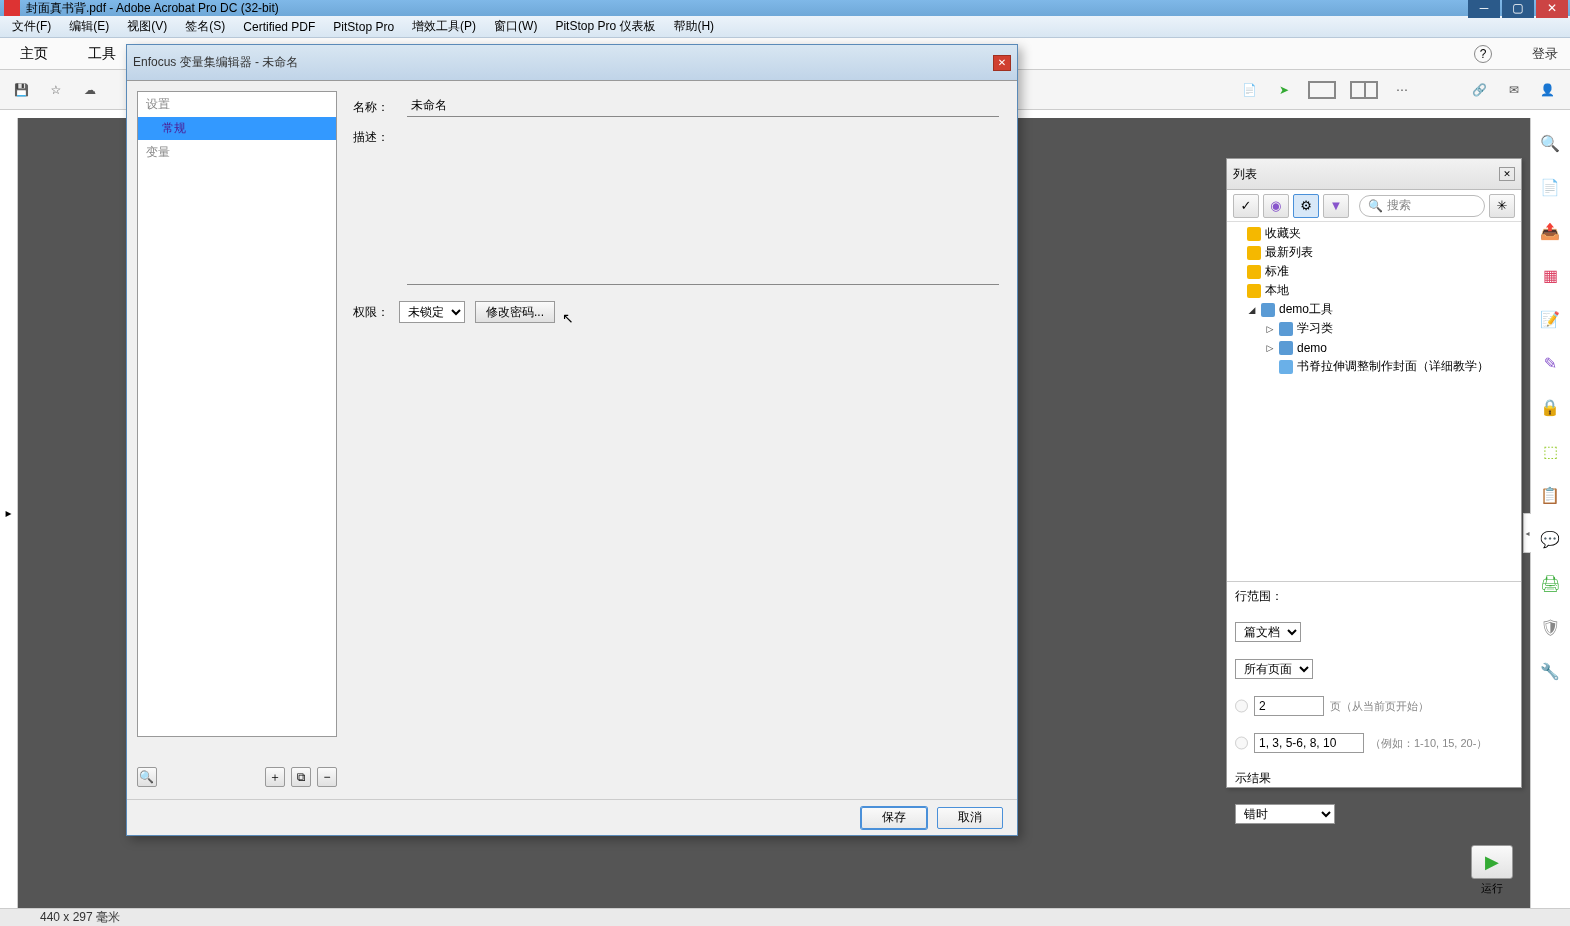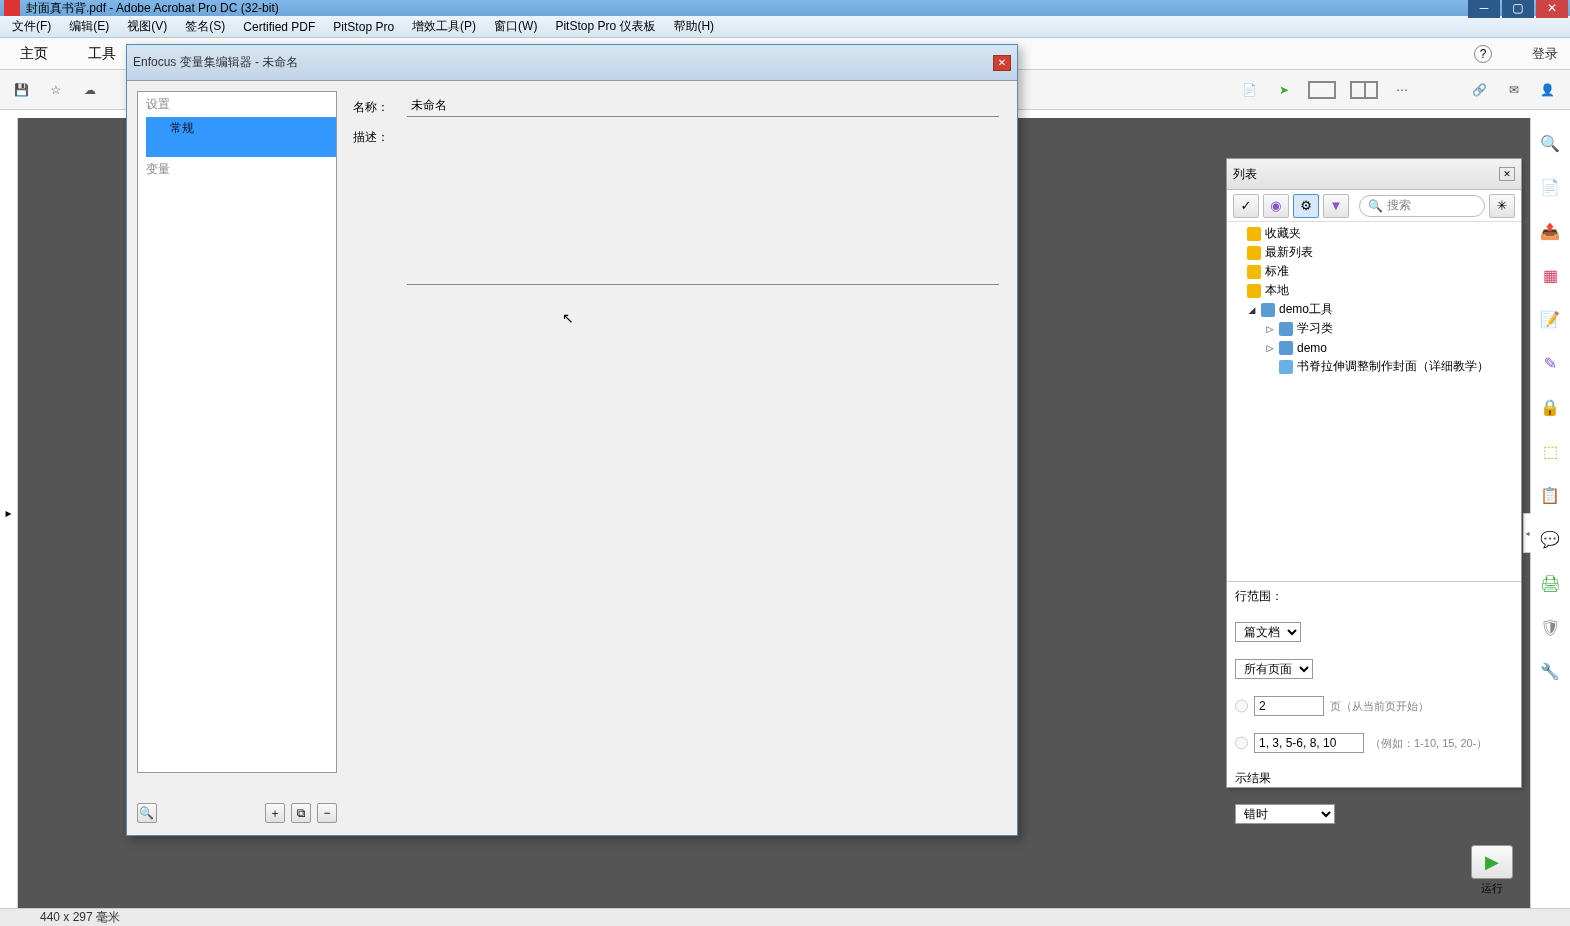--- a/index.html
+++ b/index.html
@@ -68,21 +68,21 @@
 .rightpanel .bottom .hint { color:#888; font-size:11px;}
 
 
 .dialog { position: absolute; left: 126px; top: 44px; width: 892px; height: 792px; background: #F0F0F0; border: 1px solid #5A8AB8; box-shadow: 4px 4px 10px rgba(0,0,0,0.3); z-index: 10; display:flex; flex-direction:column;}
 .dialog .dlgtitle { height: 36px; background: linear-gradient(to bottom, #D8E6F2, #C0D4E8); border-bottom: 1px solid #999; display: flex; align-items: center; padding: 0 6px; font-weight:normal; color:#333;}
 .dialog .dlgtitle .dx { margin-left:auto; width:18px; height:16px; background:#D04030; color:#fff; display:flex; align-items:center; justify-content:center; font-size:10px; border:1px solid #A03020;}
 .dialog .dlgbody { flex:1; display:flex; background:#F0F0F0; padding:10px; gap:8px; overflow:hidden;}
 .dialog .leftcol { width:200px; display:flex; flex-direction:column;gap:24px;}
 .dialog .leftcol .treebox { flex:1; background:#fff; border:1px solid #999;}
 .dialog .leftcol .treebox .cat { padding:4px 8px; color:#888;}
-.dialog .leftcol .treebox .catitem { padding:3px 8px 20px 24px; background:#3399FF; color:#0f172a;margin-left:8px;}
+.dialog .leftcol .treebox .catitem { padding:3px 8px 3px 24px; background:#3399FF; color:#4c1d95;}
 .dialog .leftcol .btmbtns { height:24px; display:flex; align-items:center; gap:6px; justify-content:flex-start; margin-top:4px;}
 .dialog .leftcol .btmbtns .sq { width:20px; height:20px; border:1px solid #999; background:linear-gradient(to bottom,#fafafa,#e0e0e0); display:flex; align-items:center; justify-content:center; font-size:12px; border-radius:2px;}
 .dialog .rightcol { flex:1; display:flex; flex-direction:column; padding:4px 8px;}
 .dialog .rightcol .frow { display:flex; align-items:flex-start; gap:12px; margin-bottom:8px;}
 .dialog .rightcol .frow .lbl { width:42px; padding-top:4px;}
 .dialog .rightcol .frow input.txt { flex:1; height:22px; border:none; border-bottom:1px solid #888; background:transparent; padding:0 4px;}
 .dialog .rightcol .frow textarea.txt { flex:1; height:160px; border:none; border-bottom:1px solid #888; background:transparent; padding:2px 4px; resize:none;}
 .dialog .rightcol .permrow { display:flex; align-items:center; gap:10px; margin-top:8px;}
 .dialog .rightcol .permrow select { height:22px; border:1px solid #999; background:#fff; padding:0 4px;}
 .dialog .rightcol .permrow button { height:22px; border:1px solid #999; background:linear-gradient(to bottom,#fafafa,#e0e0e0); padding:0 10px;}
@@ -280,21 +280,30 @@
     </div>
     <div class="rightcol">
       <div class="frow">
         <div class="lbl">名称：</div>
         <input class="txt" value="未命名" style="">
       </div>
       <div class="frow">
         <div class="lbl">描述：</div>
         <textarea class="txt" style=""></textarea>
       </div>
-    </div>
+      <div class="permrow">
+        <span>权限：</span>
+        <select><option>未锁定</option></select>
+        <button>修改密码...</button>
+      </div>
+    </div>
+  </div>
+  <div class="dlgfooter">
+    <button class="primary">保存</button>
+    <button>取消</button>
   </div>
 </div>
 
 <div class="cursor">↖</div>
 
 <div class="statusbar">
   <span>440 x 297 毫米</span>
 </div>
 
 </body></html>

